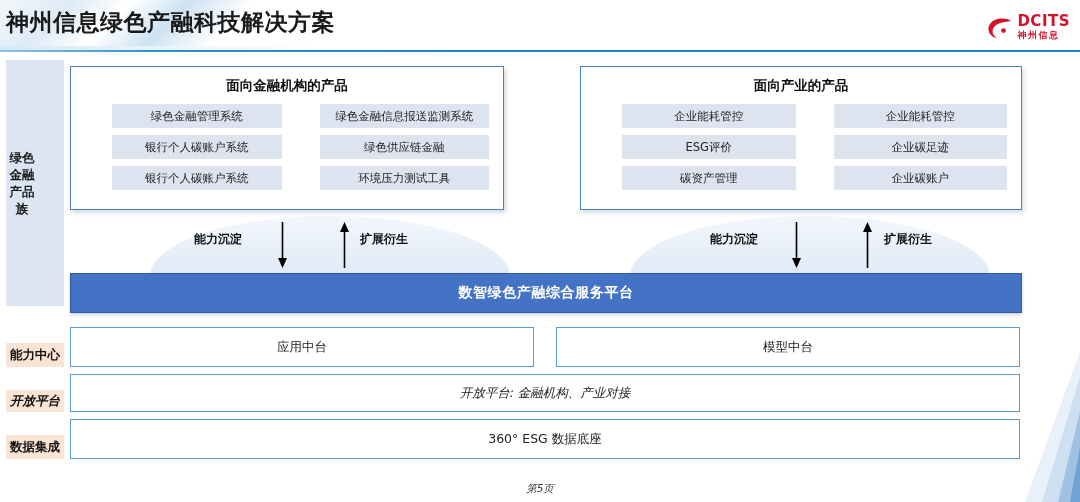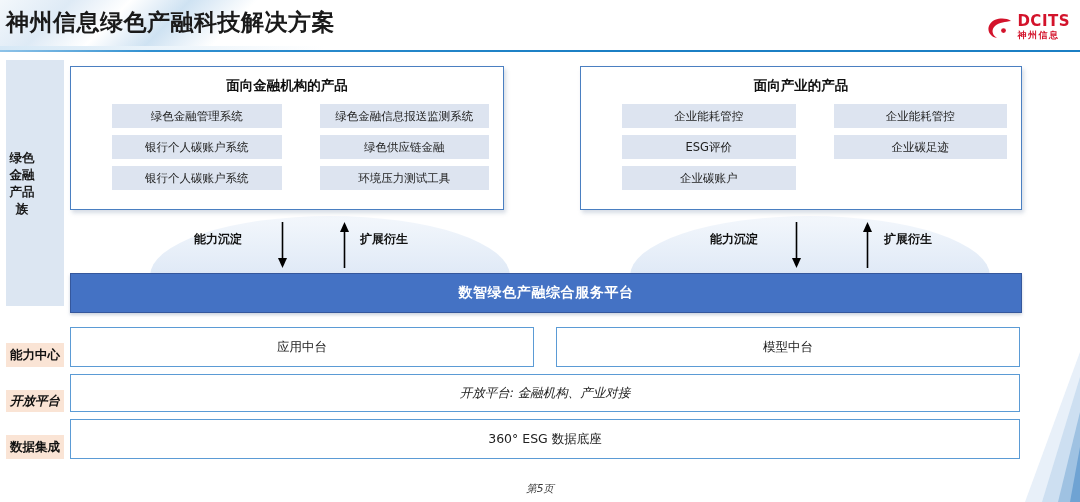--- a/index.html
+++ b/index.html
@@ -170,20 +170,21 @@
   </div>
 </div>
 
 <div class="panel" id="panel-ind">
   <div class="panel-title">面向产业的产品</div>
   <div class="panel-grid">
     <div class="product-cell">企业能耗管控</div>
     <div class="product-cell">企业能耗管控</div>
     <div class="product-cell">ESG评价</div>
     <div class="product-cell">企业碳足迹</div>
+    <div class="product-cell">碳资产管理</div>
     <div class="product-cell">企业碳账户</div>
   </div>
 </div>
 
 <div class="flow-label" style="left:194px;top:231px;">能力沉淀</div>
 <svg class="arrow" style="left:276px;top:222px;" viewBox="0 0 13 46">
   <line x1="6.5" y1="0" x2="6.5" y2="38" stroke="#000" stroke-width="1.6"></line>
   <polygon points="6.5,46 2,36 11,36" fill="#000"></polygon>
 </svg>
 <svg class="arrow" style="left:338px;top:222px;" viewBox="0 0 13 46">

